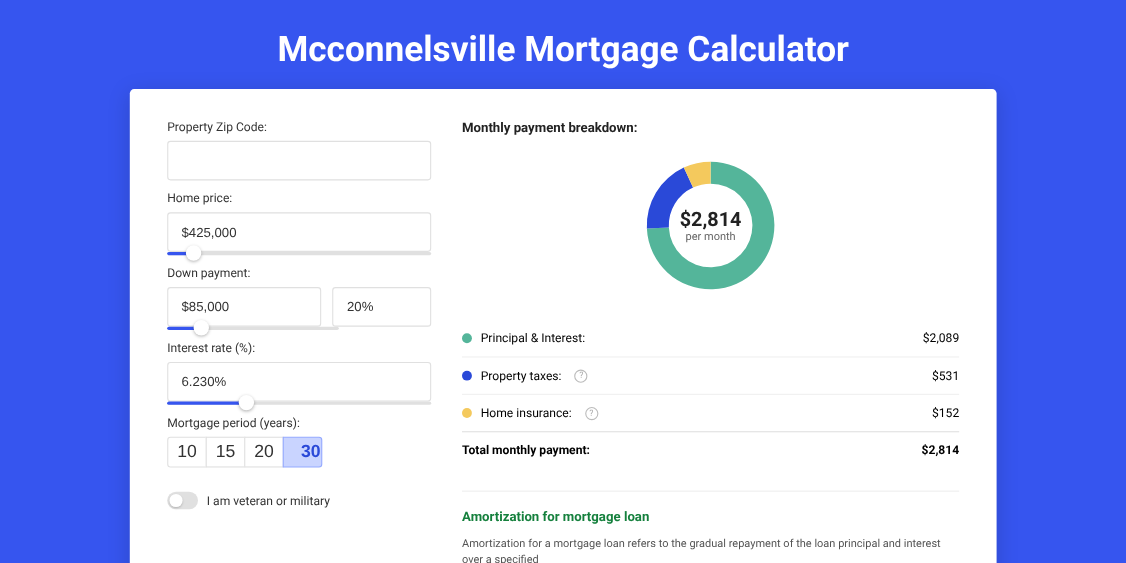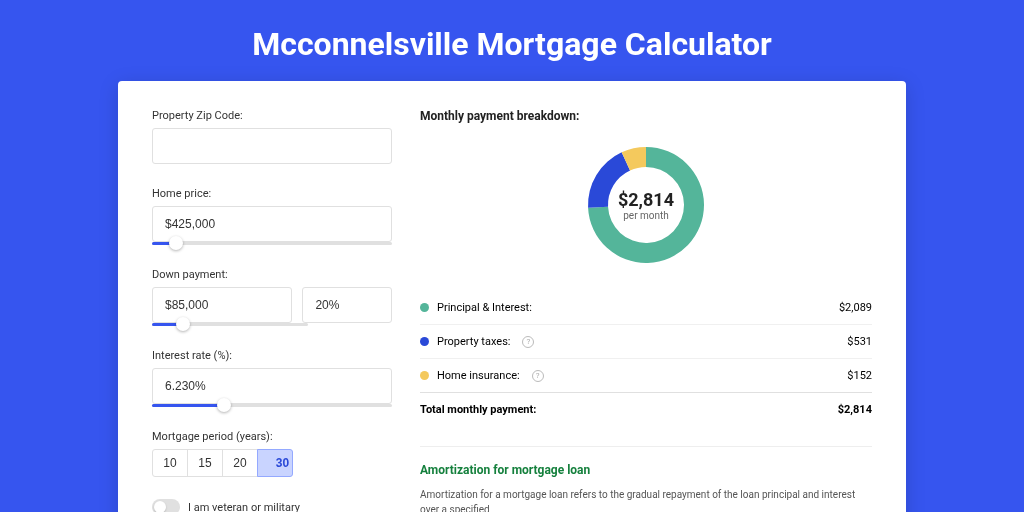--- a/index.html
+++ b/index.html
@@ -33,21 +33,21 @@
     width: 240px;
     flex-shrink: 0;
   }
   .right-col {
     flex: 1;
   }
   .field-label {
     font-size: 11px;
     color: #333;
     margin-bottom: 6px;
-    margin-top: 23px;
+    margin-top: 10px;
     display: block;
   }
   .left-col .field-label:first-child { margin-top: 0; }
   .text-input {
     width: 100%;
     height: 36px;
     border: 1px solid #e0e0e0;
     border-radius: 3px;
     padding: 12px 12px;
     font-size: 12px;
@@ -86,21 +86,21 @@
   }
   .period-buttons {
     display: flex;
     gap: 0;
   }
   .period-btn {
     width: 36px;
     height: 28px;
     border: 1px solid #e0e0e0;
     background: #fff;
-    font-size: 12px;
+    font-size: 16px;
     color: #333;
     cursor: pointer;
     margin-right: -1px;
   }
   .period-btn.active {
     background: #c9d4ff;
     border-color: #94a9ff;
     color: #2a49d8;
     font-weight: 600;
   }

